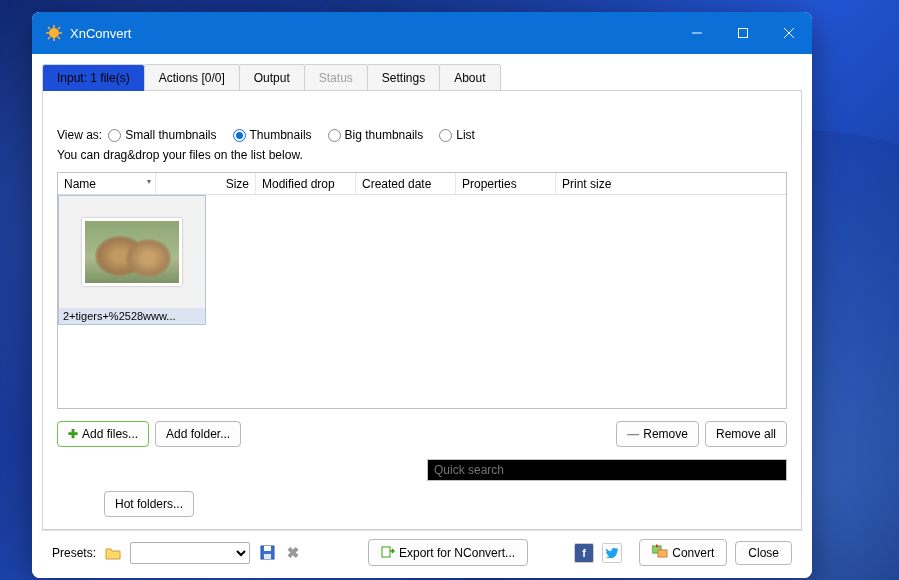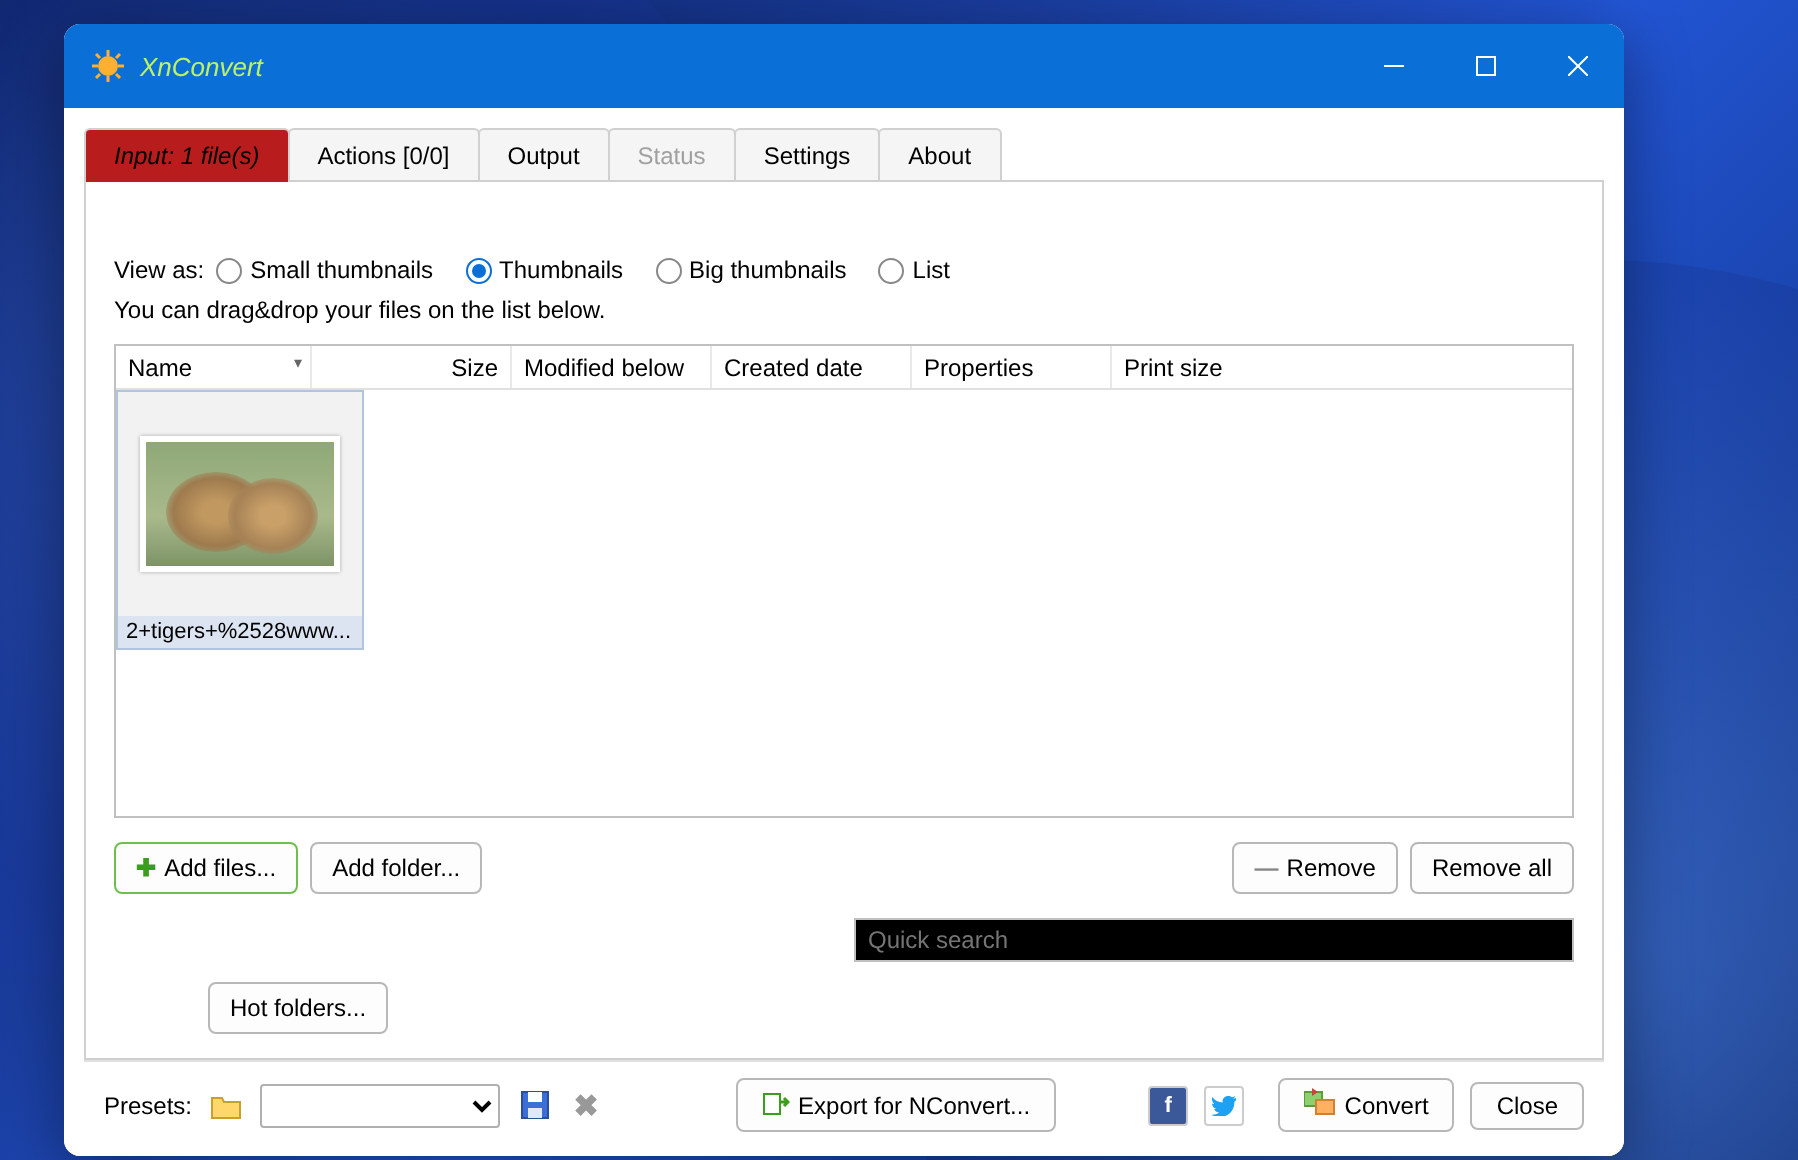--- a/index.html
+++ b/index.html
@@ -30,24 +30,23 @@
   display: flex;
   flex-direction: column;
   overflow: hidden;
   z-index: 10;
 }
 .titlebar {
   height: 42px;
   background: #0a6fd6;
   display: flex;
   align-items: center;
-  color: #bef264;
+  color: #ffffff;
   font-size: 13px;
   padding-left: 14px;
-  font-style: italic;
 }
 .titlebar .app-icon {
   width: 16px; height: 16px;
   margin-right: 8px;
   display: flex; align-items: center; justify-content: center;
 }
 .win-controls { margin-left: auto; display: flex; }
 .win-controls div {
   width: 46px; height: 42px;
   display: flex; align-items: center; justify-content: center;
@@ -60,21 +59,21 @@
 .tabs { display: flex; margin-top: 10px; border-bottom: 0; font-size: 12px; }
 .tab {
   padding: 6px 14px;
   border: 1px solid #d0d0d0;
   border-bottom: none;
   background: #f5f5f5;
   margin-right: -1px;
   cursor: pointer;
   border-radius: 3px 3px 0 0;
 }
-.tab.active { background: #b91c1c; position: relative; z-index: 2; font-style: italic; }
+.tab.active { background: #1d4ed8; position: relative; z-index: 2; }
 .tab.disabled { color: #a0a0a0; }
 
 .tab-body {
   border: 1px solid #d0d0d0;
   padding: 12px 14px;
   flex: 1;
   display: flex;
   flex-direction: column;
   font-size: 12px;
   margin-top: -1px;
@@ -107,21 +106,21 @@
   padding: 3px 6px;
   white-space: nowrap;
   overflow: hidden;
   display: flex; align-items: center;
 }
 .headers .col.sortable { position: relative; }
 .headers .col.sortable .chev { position: absolute; right: 4px; top: 4px; font-size: 8px; color: #666; }
 
 .thumb-zone { padding: 0; height: calc(100% - 22px); }
 .thumb-item {
-  width: 124px;
+  width: 148px;
   border: 1px solid #b0c4de;
   background: #f2f2f2;
   display: inline-flex;
   flex-direction: column;
   margin: 0;
 }
 .thumb-frame {
   height: 112px;
   background: #f2f2f2;
   display: flex; align-items: center; justify-content: center;
@@ -279,21 +278,21 @@
 
       <div class="hint">You can drag&amp;drop your files on the list below.</div>
 
       <div class="file-area">
         <div class="headers">
           <div class="col sortable" style="width:98px">
               <span>Name</span>
               <span class="chev">▾</span>
             </div>
           <div class="col" style="width:100px;justify-content:flex-end">Size</div>
-          <div class="col" style="width:100px">Modified below</div>
+          <div class="col" style="width:100px">Modified drop</div>
           <div class="col" style="width:100px">Created date</div>
           <div class="col" style="width:100px">Properties</div>
           <div class="col" style="flex:1;border-right:none">Print size</div>
         </div>
         <div class="thumb-zone">
           <div class="thumb-item">
             <div class="thumb-frame">
               <div class="thumb-img"></div>
             </div>
             <div class="thumb-caption">2+tigers+%2528www...</div>

